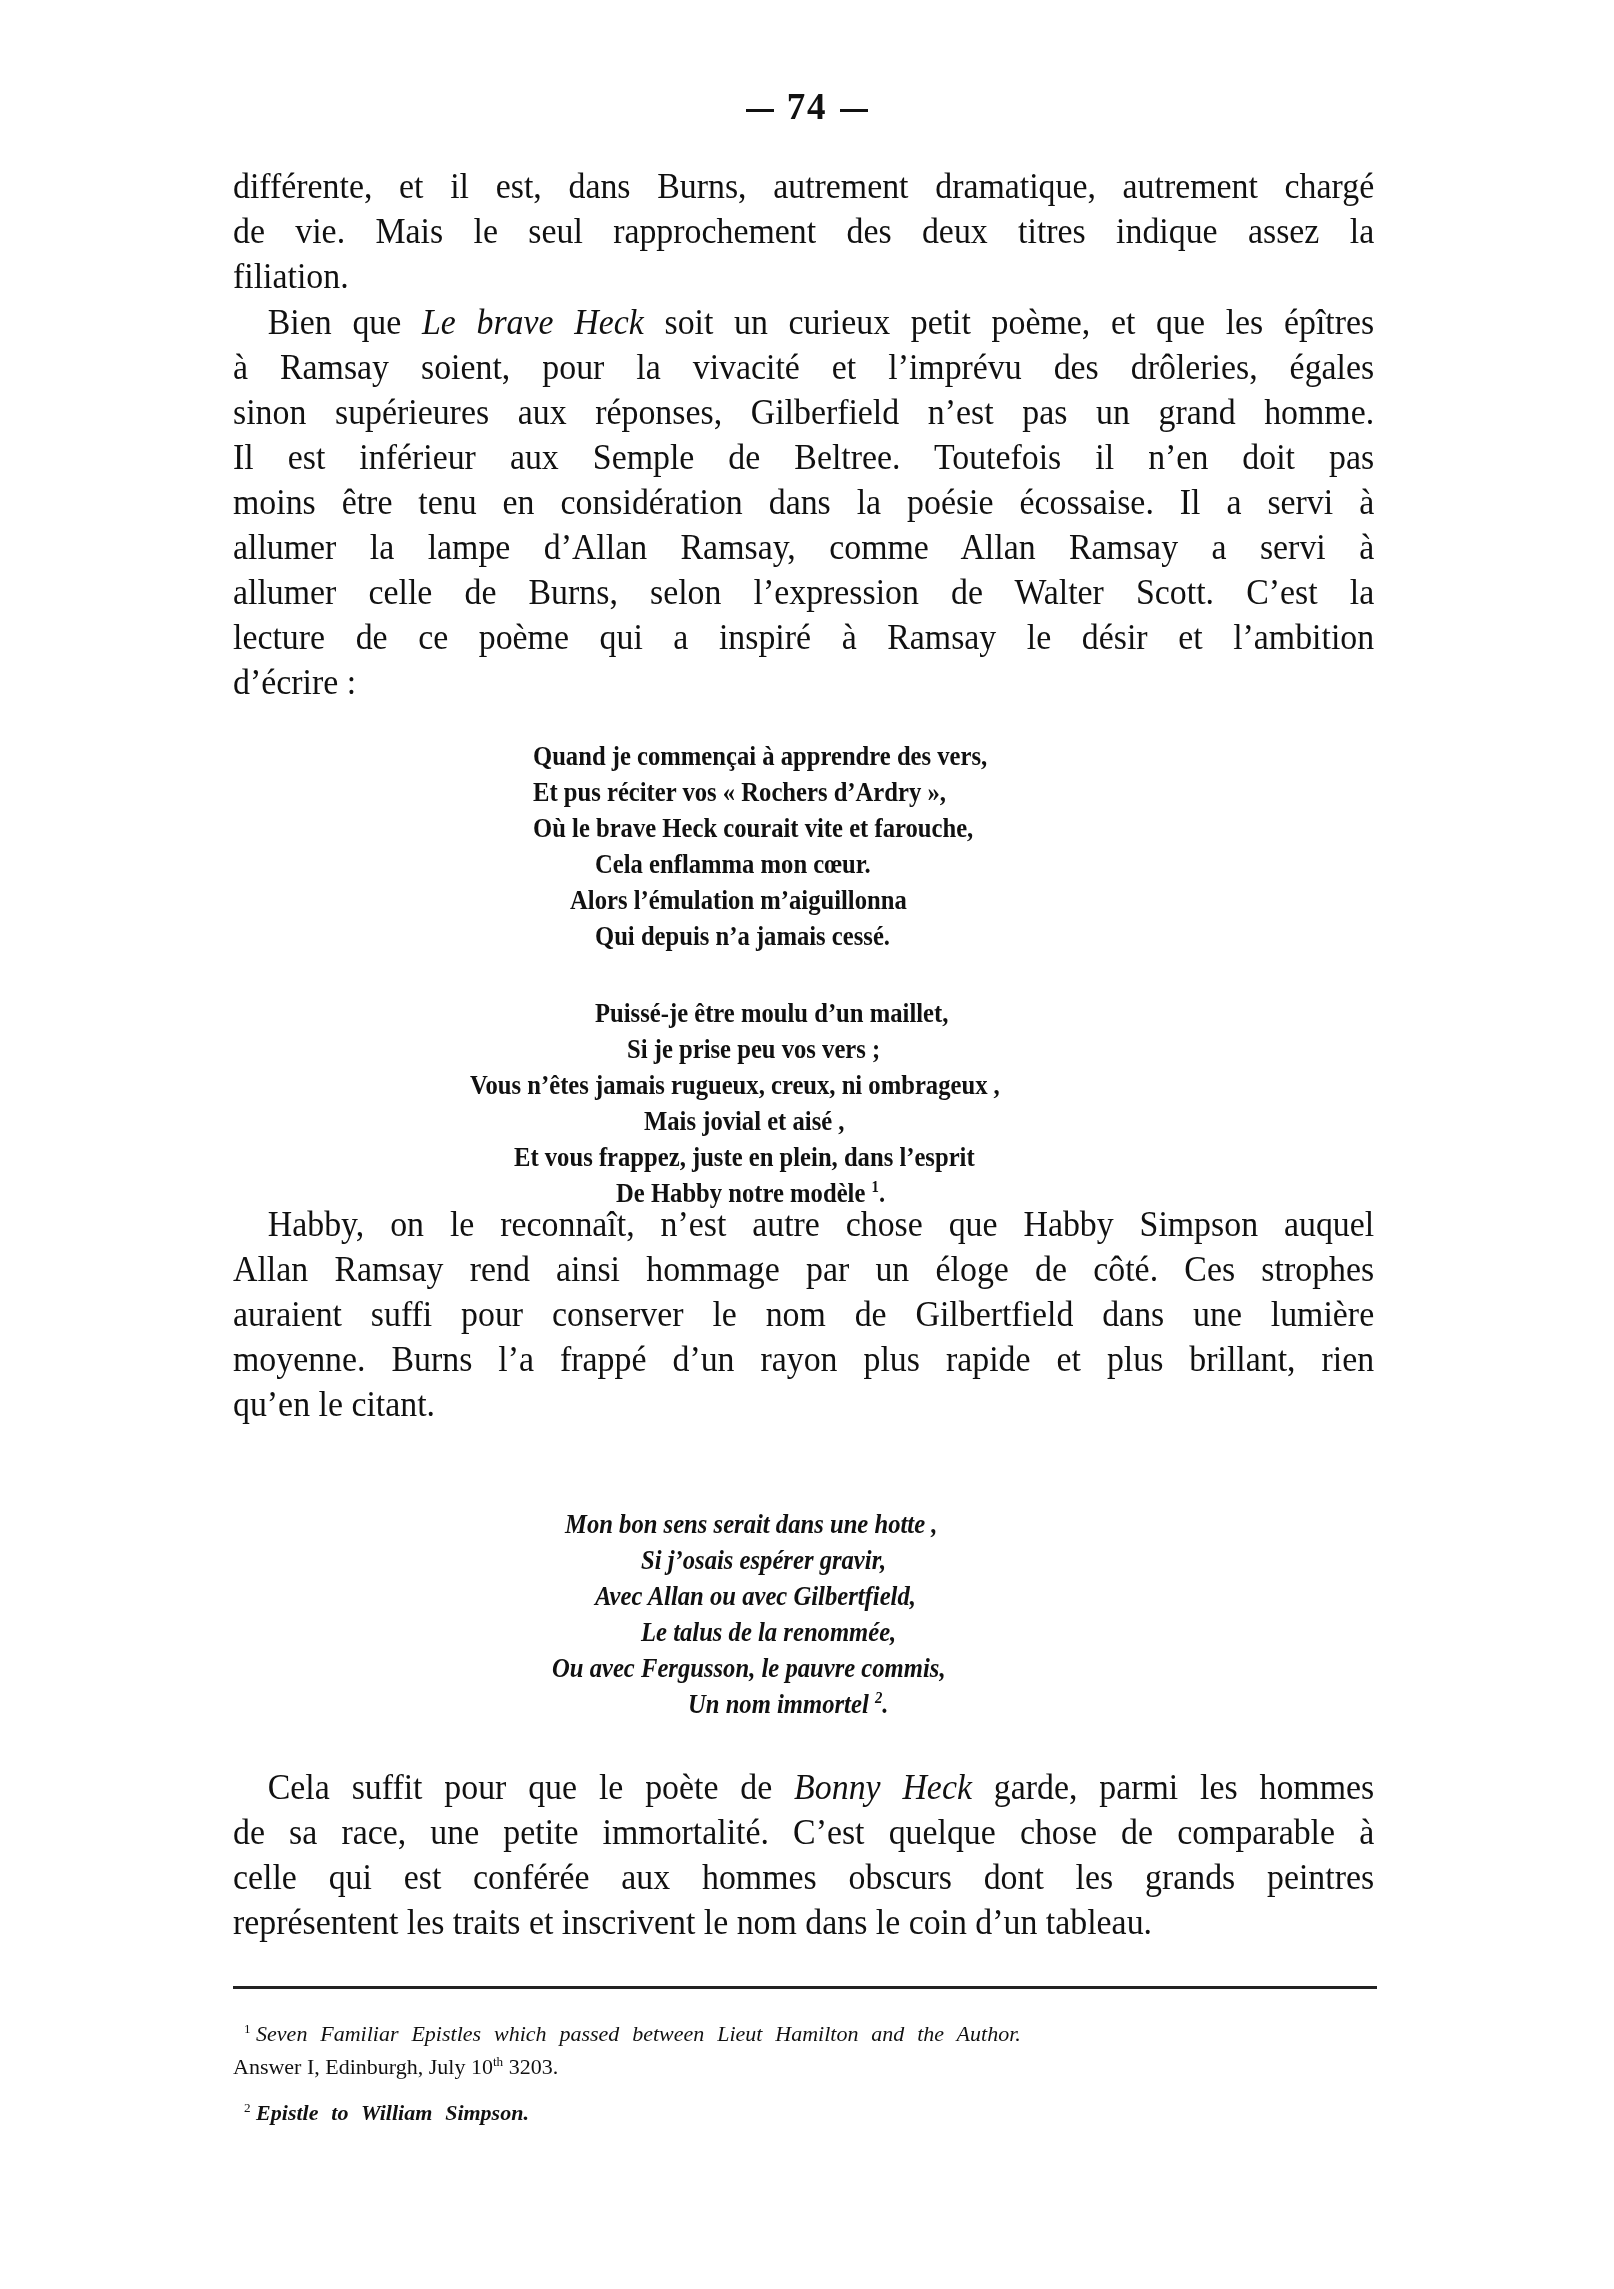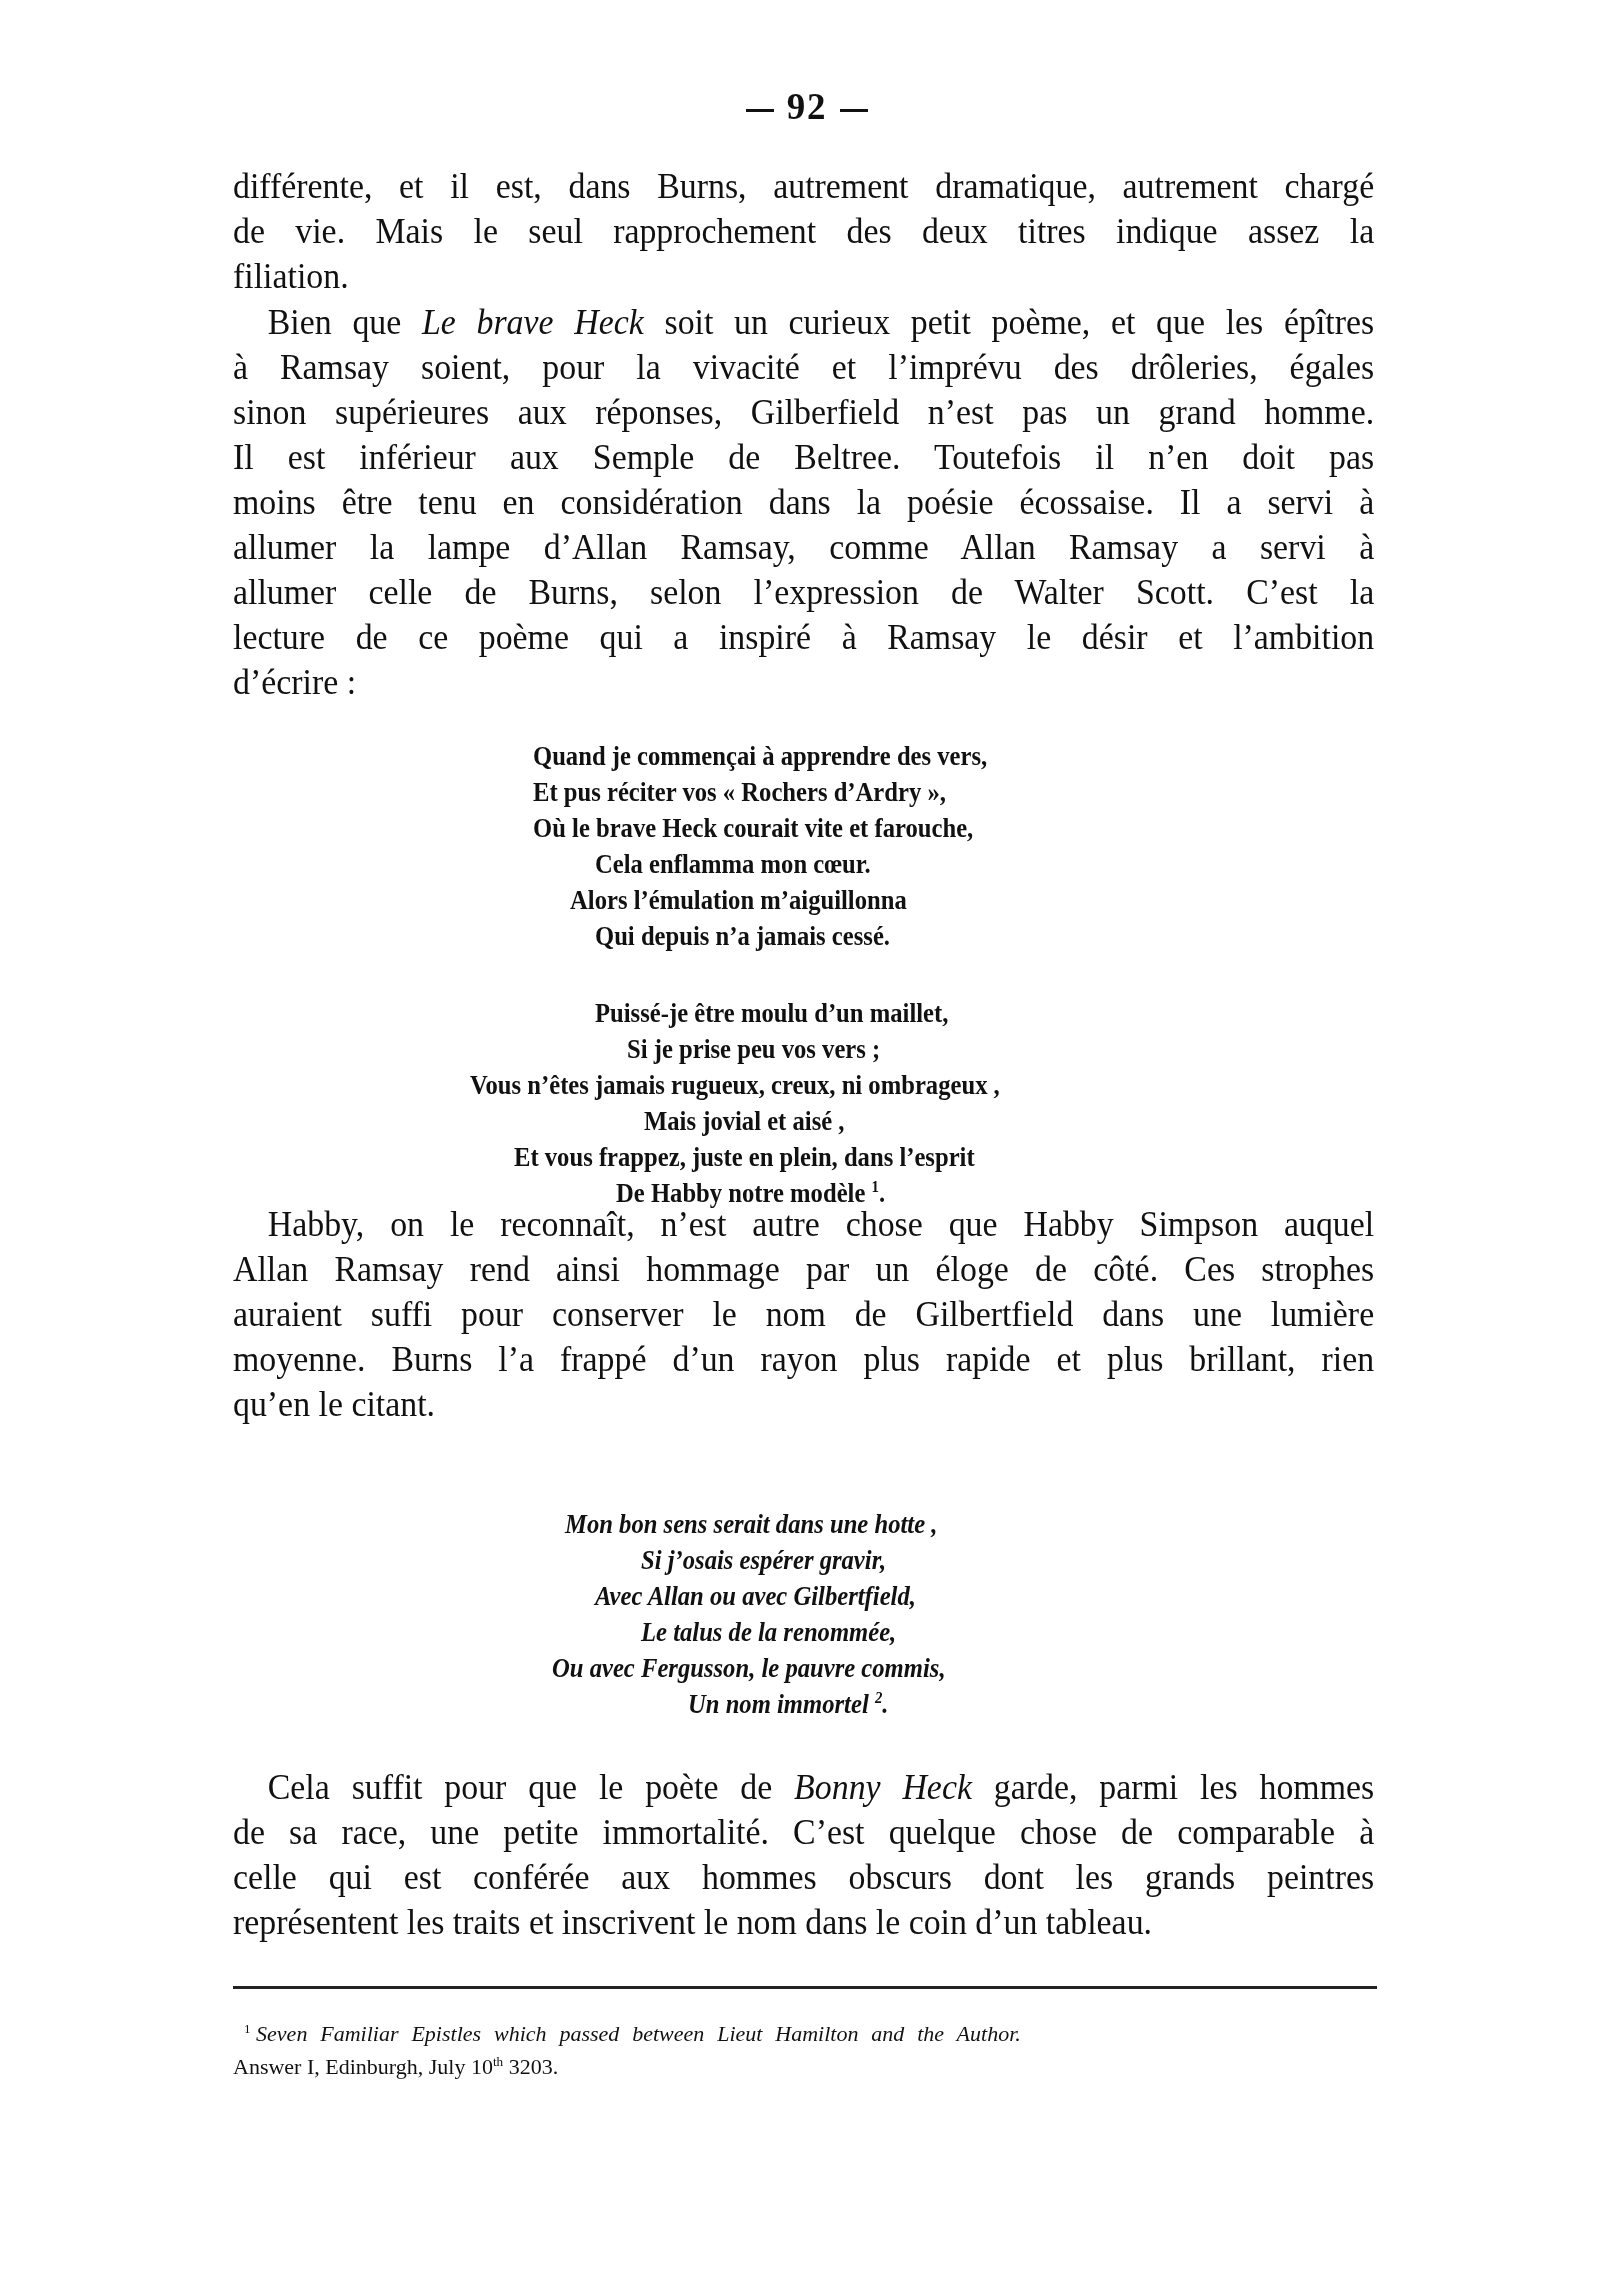--- a/index.html
+++ b/index.html
@@ -105,21 +105,21 @@
       vertical-align: super;
       line-height: 0;
     }
     .fn-line2 { margin-top: 0px; }
     .fn2 { margin-top: 13px; }
   </style>
 </head>
 <body>
 
 <div class="page-number">
-  <span class="dash"></span><span>92</span><span class="dash"></span>
+  <span class="dash"></span><span>74</span><span class="dash"></span>
 </div>
 
 <div class="body-block" style="top:164px;">
   <p class="para">
     <span class="line">différente, et il est, dans Burns, autrement dramatique, autrement chargé</span>
     <span class="line">de vie. Mais le seul rapprochement des deux titres indique assez la</span>
     <span class="line last">filiation.</span>
   </p>
 </div>
 
@@ -186,14 +186,18 @@
 <div class="rule"></div>
 
 <div class="footnotes">
   <div class="fn">
     &nbsp;&nbsp;<sup>1</sup>
     <span class="fn-text">Seven Familiar Epistles which passed between Lieut Hamilton and the Author.</span>
   </div>
   <div class="fn fn-line2">
     <span>Answer I, Edinburgh, July 10</span><sup>th</sup><span> 3203.</span>
   </div>
+  <div class="fn fn2">
+    &nbsp;&nbsp;<sup>2</sup>
+    <span class="fn-text fn-bold">Epistle to William Simpson.</span>
+  </div>
 </div>
 
 
 </body></html>

